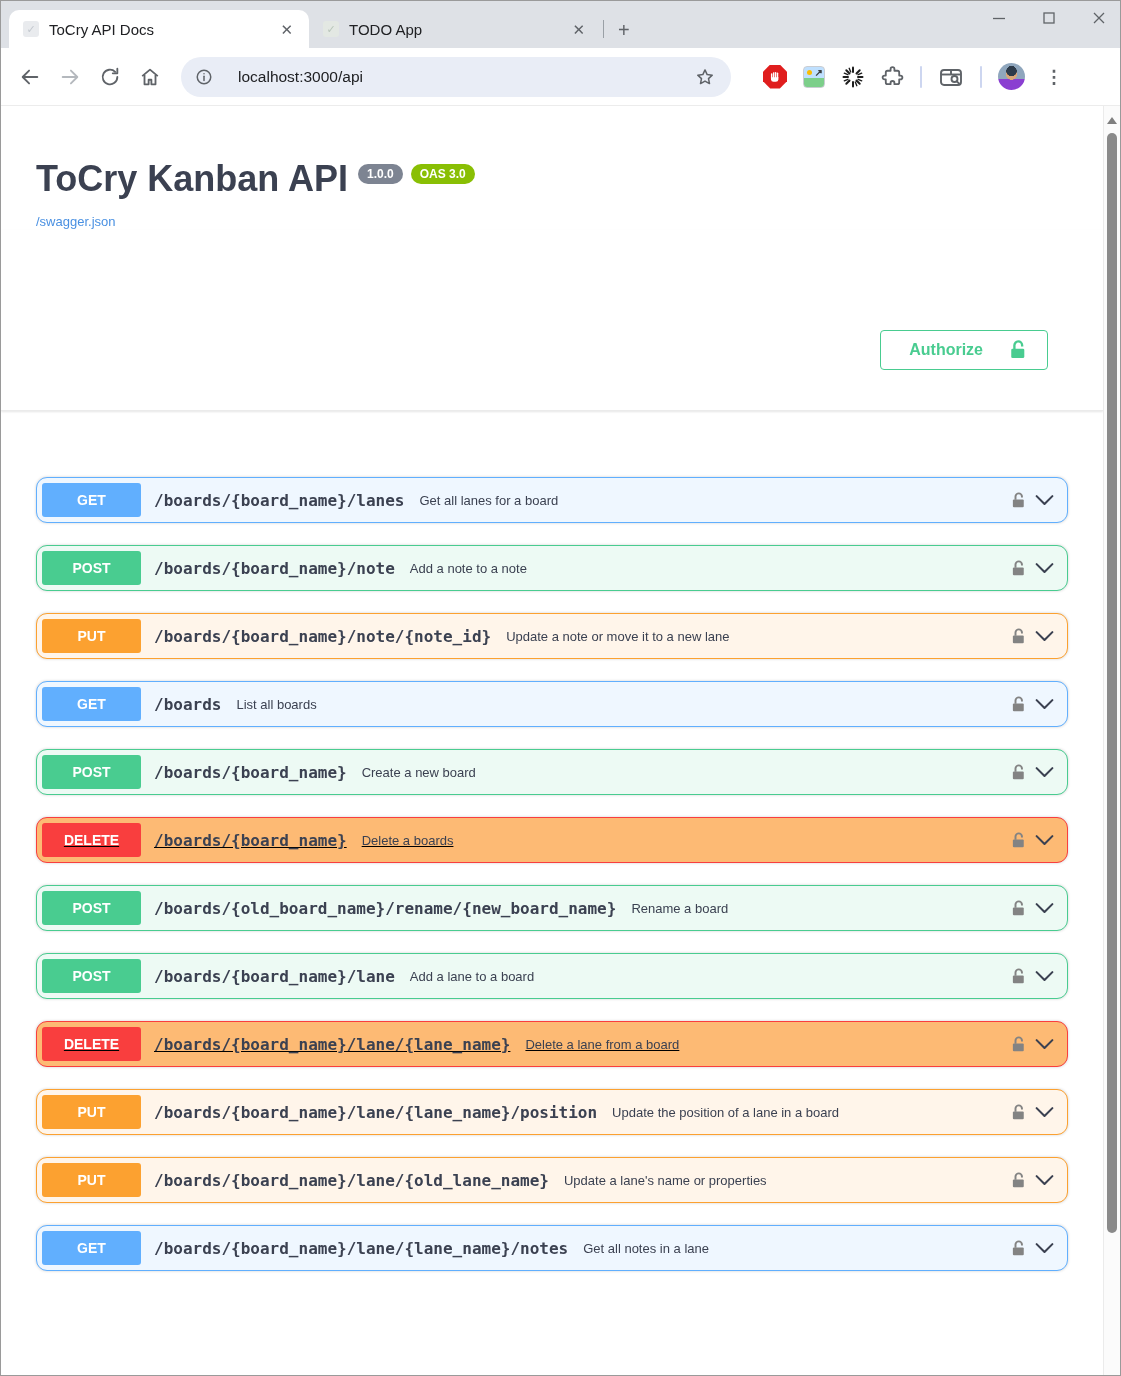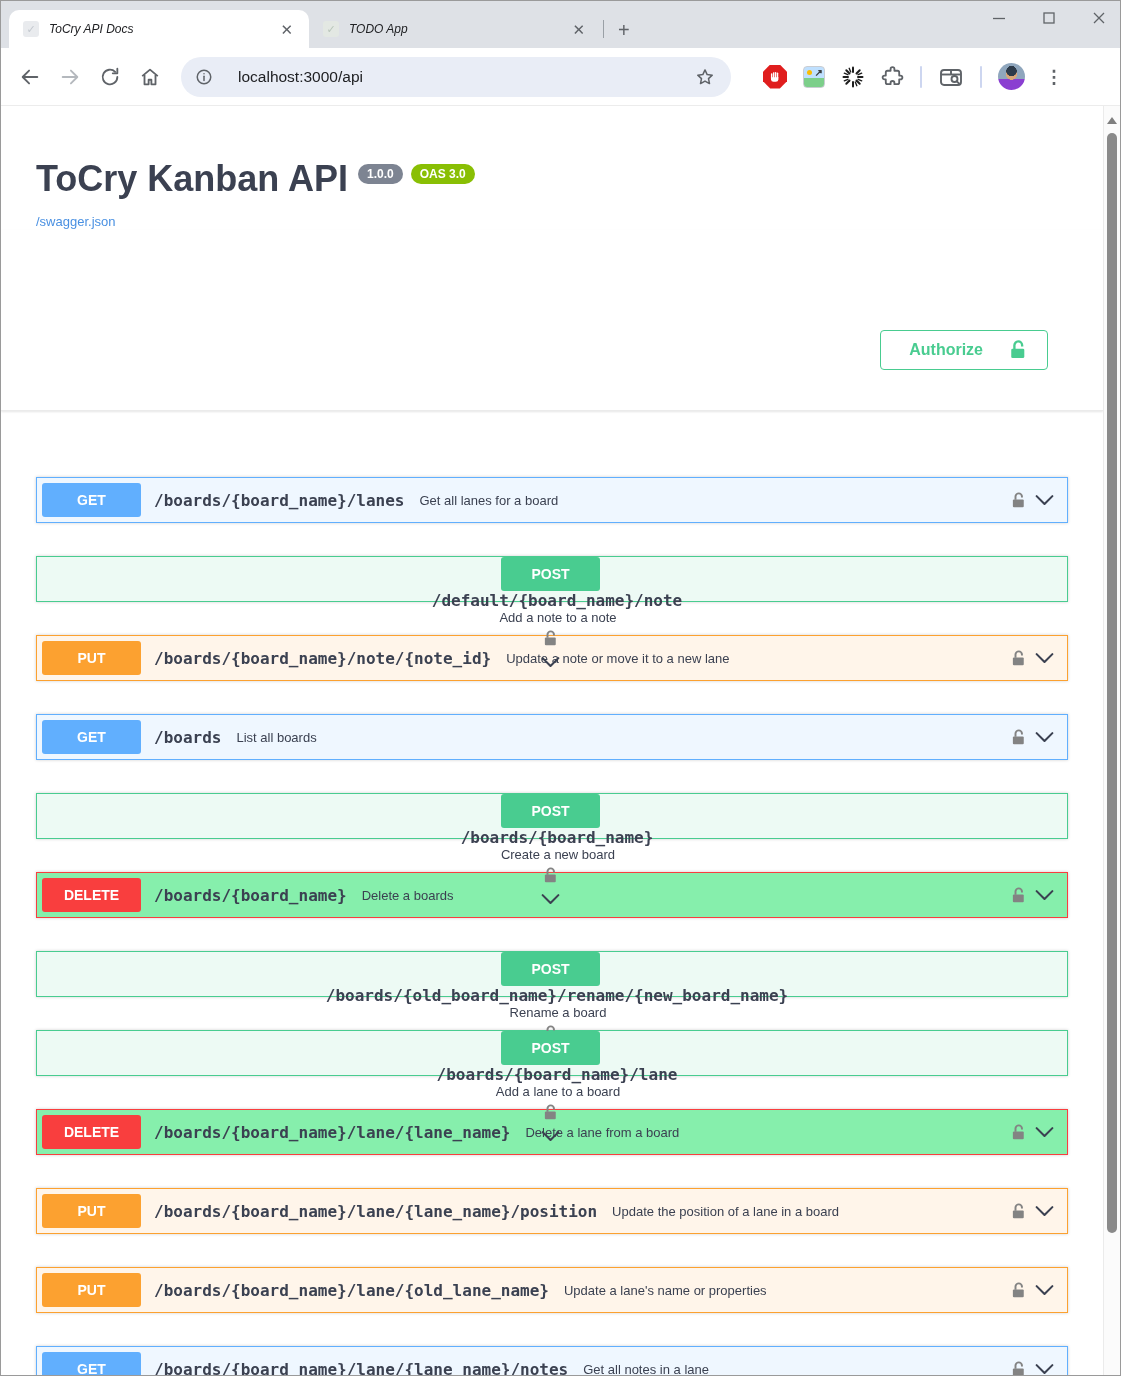--- a/index.html
+++ b/index.html
@@ -6,21 +6,21 @@
   html,body { width:1121px; height:1376px; font-family:"Liberation Sans", sans-serif; background:#fff; }
   .window { width:1121px; height:1376px; border:1px solid #9a9a9a; display:flex; flex-direction:column; overflow:hidden; background:#fff; }
 
   
   .tabstrip { height:47px; background:#dee1e6; display:flex; align-items:flex-end; position:relative; flex:none; }
   .tab { display:flex; align-items:center; gap:10px; height:38px; padding:0 12px 0 14px; }
   .tab.active { background:#fff; border-radius:10px 10px 0 0; width:300px; margin-left:8px; }
   .tab.inactive { width:292px; color:#3c4043; }
   .favicon { width:16px; height:16px; border-radius:3px; background:#e9ebee; display:flex; align-items:center; justify-content:center; font-size:11px; color:#c3c8ce; flex:none; }
   .tab.inactive .favicon { background:#e3e8e3; color:#b9c6ba; }
-  .tab-title { font-size:12px; color:#202124; white-space:nowrap; overflow:hidden; flex:1;font-style:italic; }
+  .tab-title { font-size:15px; color:#202124; white-space:nowrap; overflow:hidden; flex:1; }
   .tab-close { border:none; background:none; font-size:15px; color:#5f6368; cursor:pointer; line-height:1; padding:2px 4px; }
   .tab-divider { width:1px; height:18px; background:#9aa0a6; margin:0 6px 10px 2px; }
   .new-tab-btn { border:none; background:none; font-size:20px; color:#5f6368; margin-bottom:6px; padding:0 8px; cursor:pointer; }
   .win-controls { position:absolute; right:10px; top:6px; display:flex; gap:28px; align-items:center; }
   .win-btn { border:none; background:none; color:#5f6368; cursor:pointer; padding:4px; display:flex; }
 
   
   .toolbar { height:58px; background:#fff; display:flex; align-items:center; padding:0 12px; gap:6px; flex:none; border-bottom:1px solid #ececec; }
   .nav-btn { border:none; background:none; padding:6px; display:flex; cursor:pointer; }
   .urlbar { flex:none; width:550px; height:40px; background:#e9edf6; border-radius:20px; display:flex; align-items:center; padding:0 12px 0 14px; margin:0 8px;gap:15px; }
@@ -58,25 +58,25 @@
   .badge.oas { background:#89bf04; }
   .spec-link { font-size:13px; color:#4990e2; text-decoration:none; display:inline-block; margin-top:14px; }
   .scheme-bar { display:flex; justify-content:flex-end; padding:100px 55px 40px 35px; border-bottom:1px solid #ebebeb; box-shadow:0 1px 2px rgba(0,0,0,.10); }
   .authorize-btn { display:flex; align-items:center; gap:26px; border:1.5px solid #49cc90; border-radius:4px; background:#fff; color:#49cc90; font-weight:bold; font-size:16px; padding:8px 20px 8px 28px; cursor:pointer; font-family:Liberation Sans, sans-serif; }
 
   
   .section { padding:40px 35px 20px 35px; }
   .section-head { display:flex; align-items:center; justify-content:space-between; cursor:pointer; padding-right:13px; }
   .section-title { font-size:24px; font-weight:bold; color:#3b4151; }
   .ops { margin-top:26px; }
-  .op { display:flex; align-items:center; height:46px; border-radius:0; border:1px solid; box-shadow:0 0 3px rgba(0,0,0,.19); margin-bottom:33px; padding:0 8px 0 5px; cursor:pointer; }
+  .op { display:flex; align-items:center; height:46px; border-radius:11px; border:1px solid; box-shadow:0 0 3px rgba(0,0,0,.19); margin-bottom:22px; padding:0 8px 0 5px; cursor:pointer; }
   .op.get    { background:#eff7ff; border-color:#61affe; }
-  .op.post   { background:#edfaf4; border-color:#49cc90;flex-direction:column; }
+  .op.post   { background:#edfaf4; border-color:#49cc90; }
   .op.put    { background:#fff5ea; border-color:#fca130; }
-  .op.delete { background:#86efac; border-color:#f93e3e; }
+  .op.delete { background:#fdba74; border-color:#f93e3e;text-decoration:underline; }
   .method { width:99px; flex:none; text-align:center; color:#fff; font-weight:bold; font-size:14px; border-radius:3px; padding:9px 0; font-family:"Liberation Sans",sans-serif; }
   .path { font-family:"DejaVu Sans Mono","Liberation Mono",monospace; font-weight:bold; font-size:16px; color:#3b4151; margin-left:13px; white-space:nowrap; }
   .summary { font-size:13px; color:#3b4151; margin-left:15px; white-space:nowrap; }
   .op-spacer { flex:1; }
   .icon-btn { border:none; background:none; display:flex; cursor:pointer; padding:4px; flex:none; }
 </style>
 </head>
 <body>
 
 <div class="window">
@@ -250,21 +250,21 @@
                 </svg>
               </button>
               <button class="icon-btn">
                 <svg width="21" height="13" viewBox="0 0 24 14" fill="none" stroke="#3b4151" stroke-width="2.4" stroke-linecap="round" stroke-linejoin="round">
                   <path d="M3 2l9 9 9-9"></path>
                 </svg>
               </button>
             </div>
             <div class="op post">
               <span class="method" style="background: rgb(73, 204, 144);">POST</span>
-              <span class="path">/default/{board_name}/note</span>
+              <span class="path">/boards/{board_name}/note</span>
               <span class="summary">Add a note to a note</span>
               <span class="op-spacer"></span>
               <button class="icon-btn">
                 <svg width="15" height="19" viewBox="0 0 20 24">
                   <path d="M6 11V6.8a4.3 4.3 0 0 1 8.6 0V8" fill="none" stroke="#838383" stroke-width="2.6"></path>
                   <rect x="2.5" y="10.5" width="14.5" height="10.5" rx="1.5" fill="#838383"></rect>
                 </svg>
               </button>
               <button class="icon-btn">
                 <svg width="21" height="13" viewBox="0 0 24 14" fill="none" stroke="#3b4151" stroke-width="2.4" stroke-linecap="round" stroke-linejoin="round">

